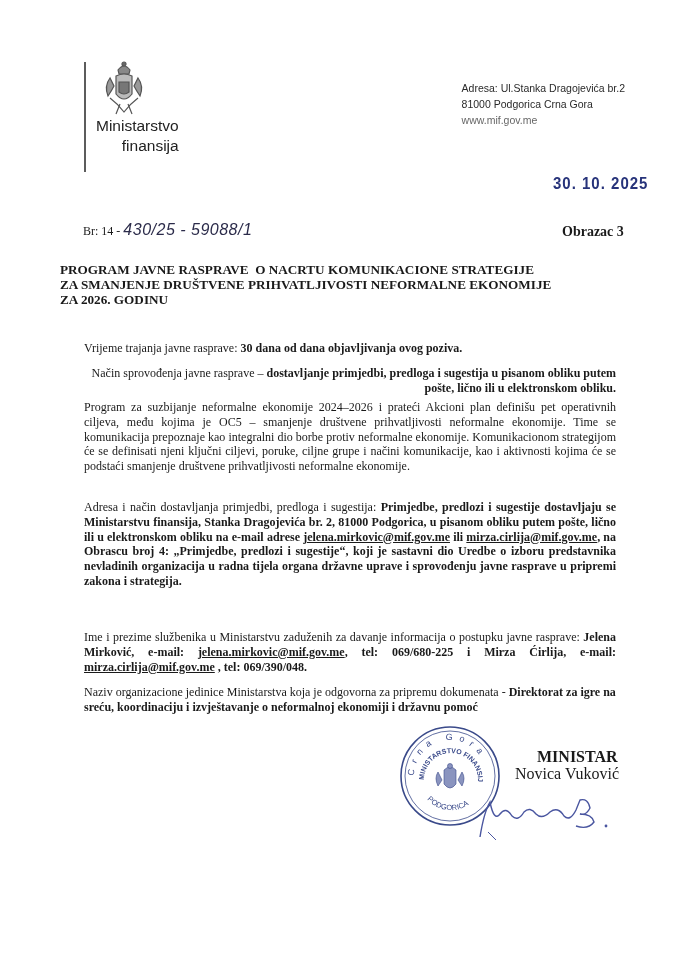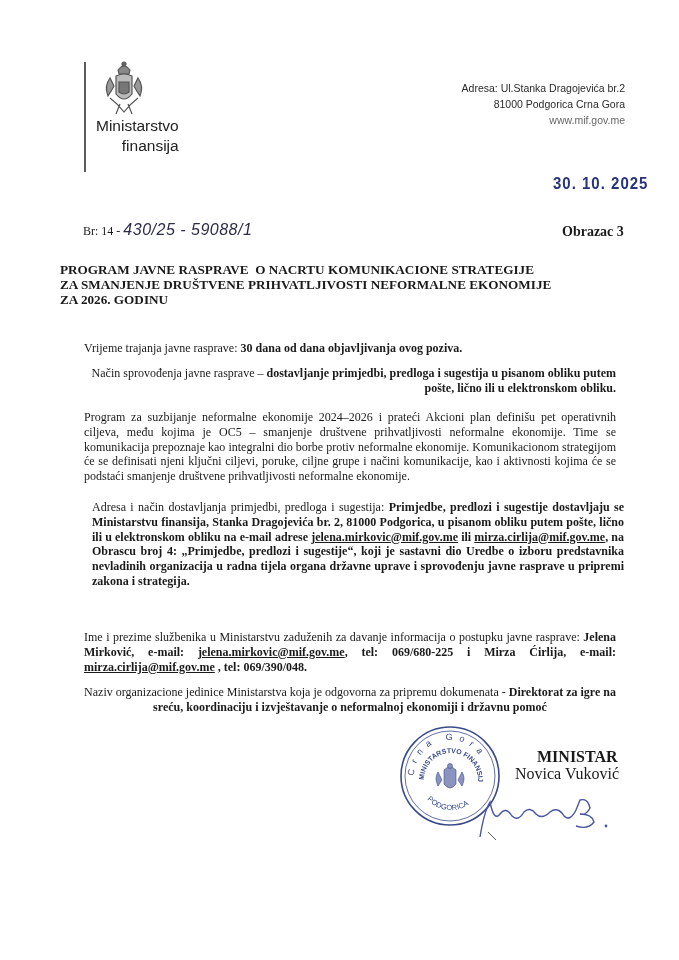--- a/index.html
+++ b/index.html
@@ -1,34 +1,34 @@
 <!DOCTYPE html>
 <html><head>
 <meta charset="utf-8">
 <style>
   html, body { margin: 0; padding: 0; background: #ffffff; }
   body { width: 679px; height: 960px; position: relative; overflow: hidden; font-family: "Liberation Serif", serif; color: #1a1a1a; }
   .abs { position: absolute; }
   .vline { left: 84px; top: 62px; width: 2px; height: 110px; background: #5c5c5c; }
   .coat { left: 100px; top: 60px; width: 48px; height: 58px; }
   .ministry { left: 96px; top: 116px; font-family: "Liberation Sans", sans-serif; font-size: 15.5px; line-height: 20px; color: #222; text-align: right; }
-  .addr { right: 54px; top: 80px; text-align: right; font-family: "Liberation Sans", sans-serif; font-size: 10.5px; line-height: 16px; color: #2a2a2a; }
+  .addr { right: 54px; top: 80px; font-family: "Liberation Sans", sans-serif; font-size: 10.5px; line-height: 16px; color: #2a2a2a; }
   .addr .web { color: #666; }
   .datestamp { left: 553px; top: 174px; font-family: "Liberation Sans", sans-serif; font-weight: bold; font-size: 15px; color: #27337a; letter-spacing: 1px; transform: scaleY(1.15); }
   .brnum { left: 83px; top: 221px; font-size: 12px; }
   .hand { font-family: "Liberation Sans", sans-serif; font-size: 16px; font-style: italic; color: #2b2b4a; letter-spacing: 0.5px; }
   .obrazac { left: 562px; top: 224px; font-size: 14px; font-weight: bold; }
   .title { left: 60px; width: 580px; top: 262px; text-align: left; font-weight: bold; font-size: 13.2px; line-height: 15px; }
   .para { left: 84px; width: 532px; font-size: 12px; line-height: 14.8px; text-align: justify; }
   .para b { font-weight: bold; }
   .para u { text-decoration: underline; }
   .p1 { top: 341px; }
   .p2 { top: 366px; }
-  .p3 { top: 410px; }
-  .p4 { top: 500px; margin-left: 8px; }
+  .p3 { top: 400px; }
+  .p4 { top: 500px; }
   .p5 { top: 630px; }
   .p6 { top: 685px; }
   .stamp { left: 398px; top: 724px; width: 105px; height: 105px; }
   .sigblock { left: 515px; top: 748px; font-size: 16px; line-height: 17px; }
   .sigblock .role { font-weight: bold; padding-left: 22px; }
   .signature { left: 470px; top: 792px; width: 150px; height: 50px; }
 </style>
 </head>
 <body>
 
@@ -84,21 +84,21 @@
 <div class="abs para p3">Program za suzbijanje neformalne ekonomije 2024–2026 i prateći Akcioni plan definišu pet operativnih ciljeva, među kojima je OC5 – smanjenje društvene prihvatljivosti neformalne ekonomije. Time se komunikacija prepoznaje kao integralni dio borbe protiv neformalne ekonomije. Komunikacionom strategijom će se definisati njeni ključni ciljevi, poruke, ciljne grupe i načini komunikacije, kao i aktivnosti kojima će se podstaći smanjenje društvene prihvatljivosti neformalne ekonomije.</div>
 
 <div class="abs para p4">
   <span>Adresa i način dostavljanja primjedbi, predloga i sugestija: </span><b>Primjedbe, predlozi i sugestije dostavljaju se Ministarstvu finansija, Stanka Dragojevića br. 2, 81000 Podgorica, u pisanom obliku putem pošte, lično ili u elektronskom obliku na e-mail adrese </b><b><u>jelena.mirkovic@mif.gov.me</u></b><b> ili </b><b><u>mirza.cirlija@mif.gov.me</u></b><b>, na Obrascu broj 4: „Primjedbe, predlozi i sugestije“, koji je sastavni dio Uredbe o izboru predstavnika nevladinih organizacija u radna tijela organa državne uprave i sprovođenju javne rasprave u pripremi zakona i strategija.</b>
 </div>
 
 <div class="abs para p5">
   <span>Ime i prezime službenika u Ministarstvu zaduženih za davanje informacija o postupku javne rasprave: </span><b>Jelena Mirković, e-mail:  </b><b><u>jelena.mirkovic@mif.gov.me</u></b><b>, tel: 069/680-225 i Mirza Ćirlija, e-mail: </b><b><u>mirza.cirlija@mif.gov.me</u></b><b> , tel: 069/390/048.</b>
 </div>
 
-<div class="abs para p6" style="text-align:center;">
+<div class="abs para p6" style="text-align:left;">
   <span>Naziv organizacione jedinice Ministarstva koja je odgovorna za pripremu dokumenata - </span><b>Direktorat za igre na sreću, koordinaciju i izvještavanje o neformalnoj ekonomiji i državnu pomoć</b>
 </div>
 
 <svg class="abs stamp" viewBox="0 0 105 105">
   <defs>
     <path id="arcTop" d="M 16 52 A 36 36 0 0 1 88 52"></path>
     <path id="arcInner" d="M 26 56 A 27 27 0 0 1 80 56"></path>
     <path id="arcBottom" d="M 22 62 A 32 32 0 0 0 84 62"></path>
   </defs>
   <circle cx="52" cy="52" r="49" fill="none" stroke="#3a4a8a" stroke-width="1.6"></circle>

